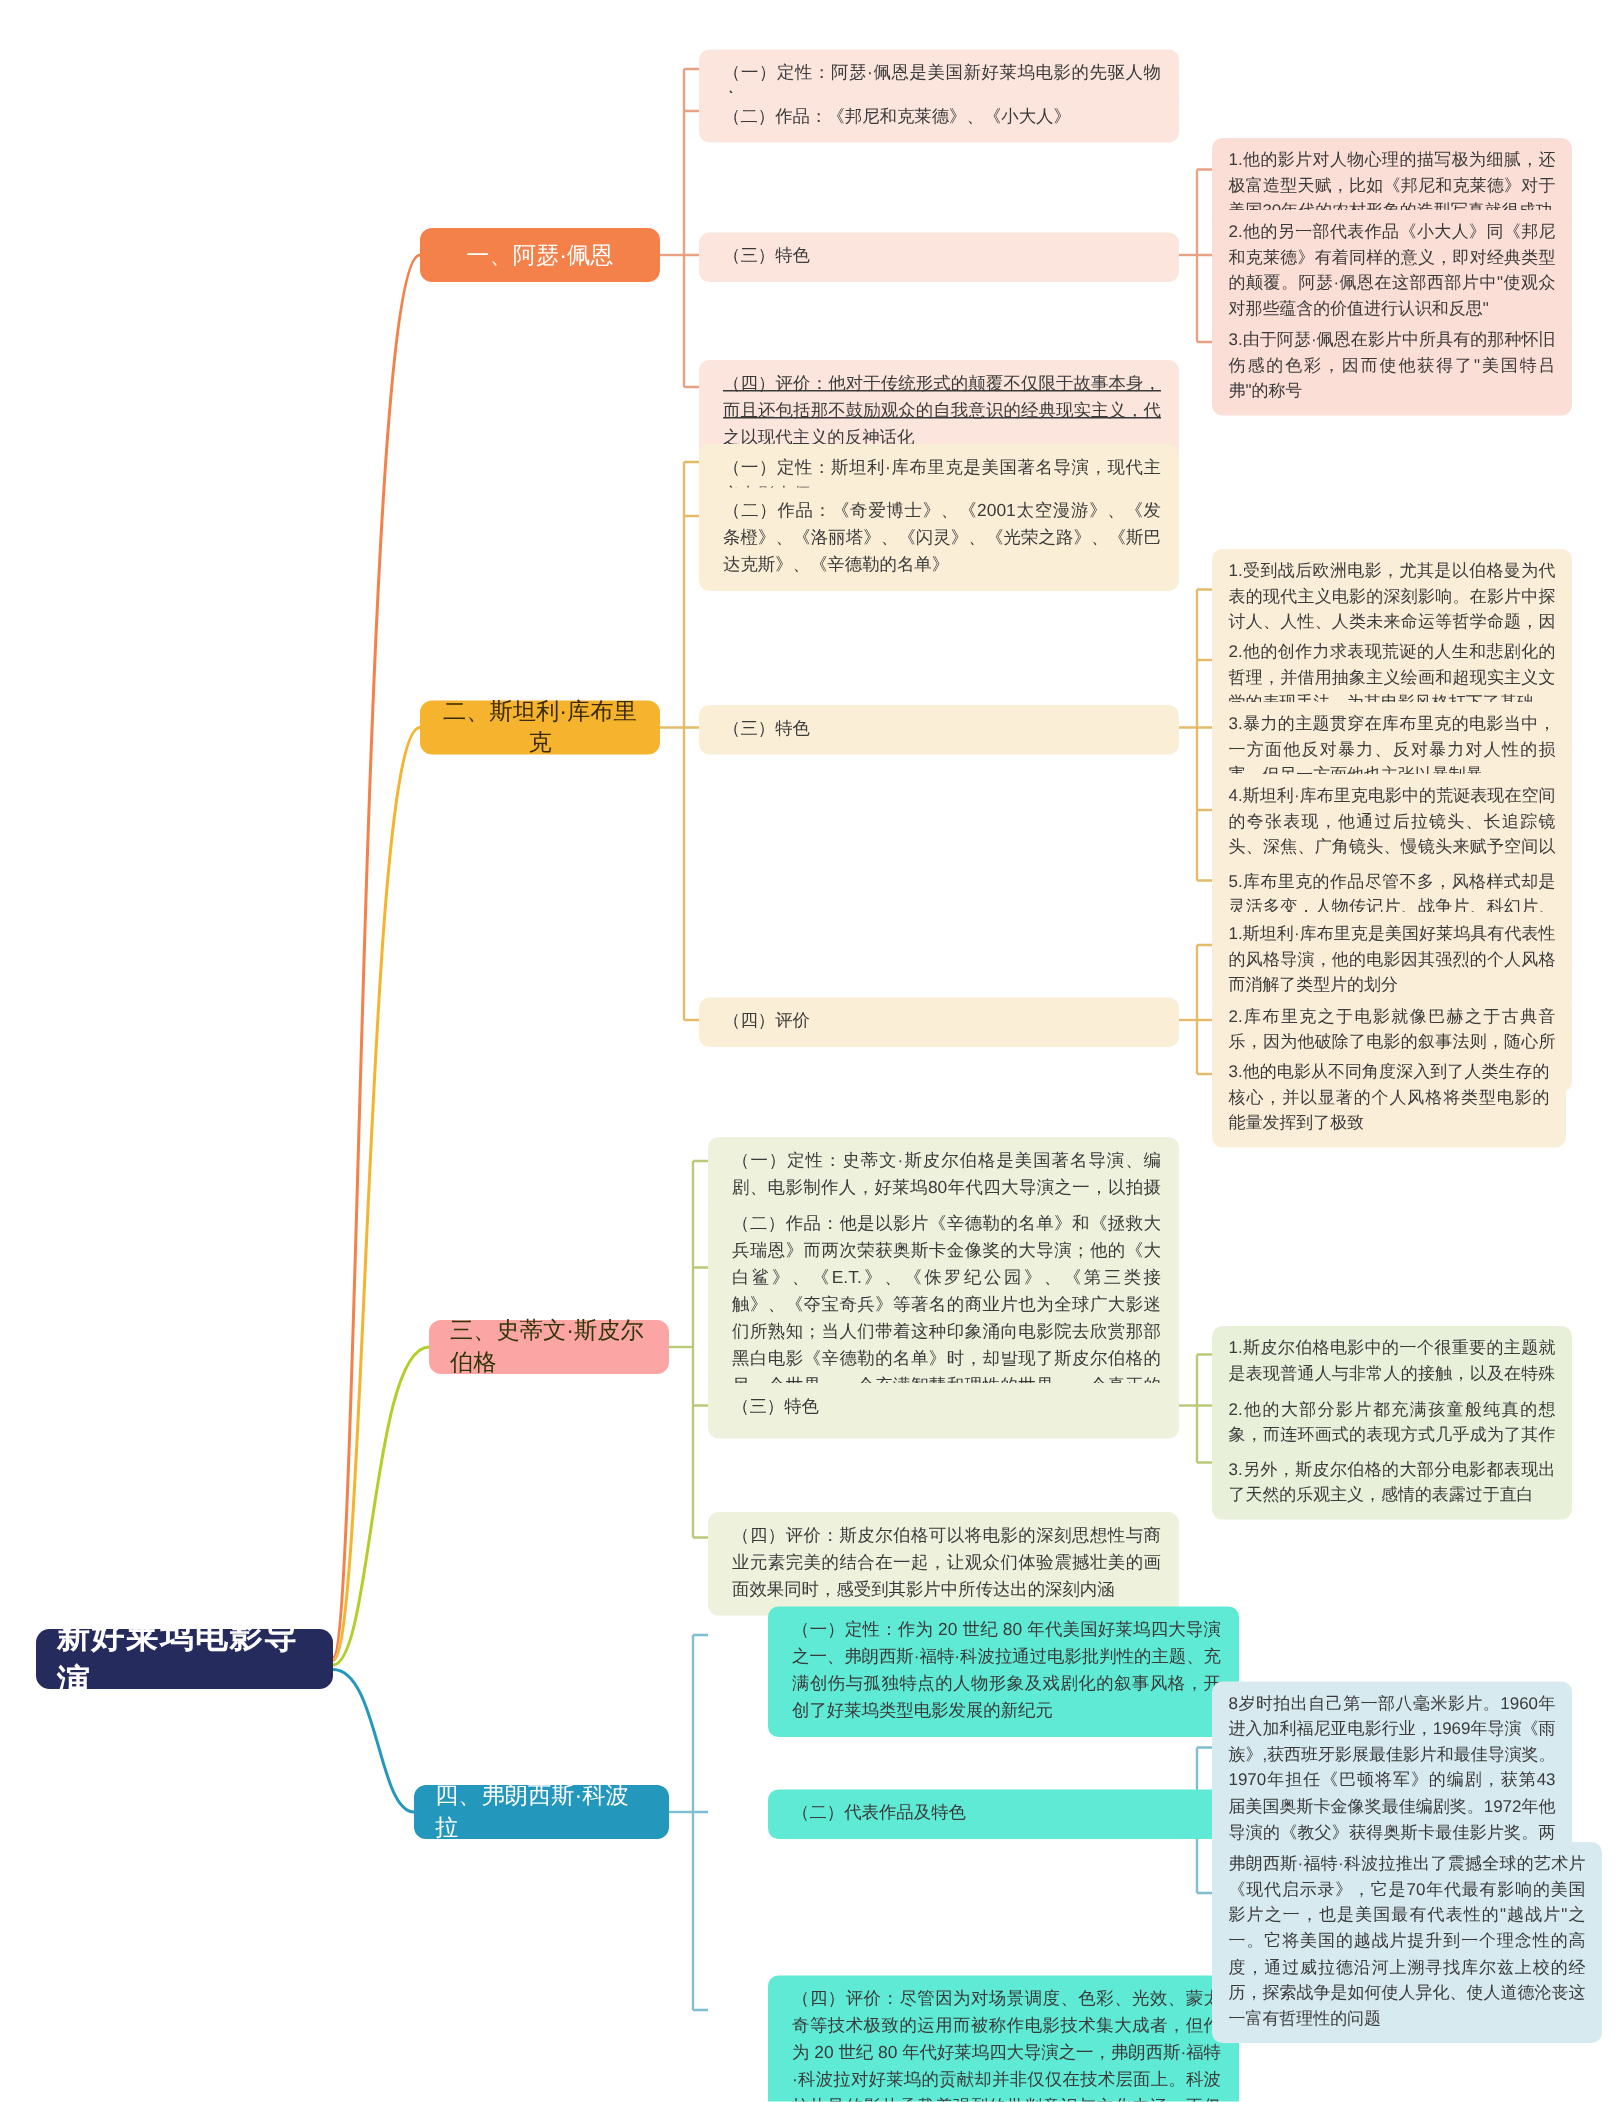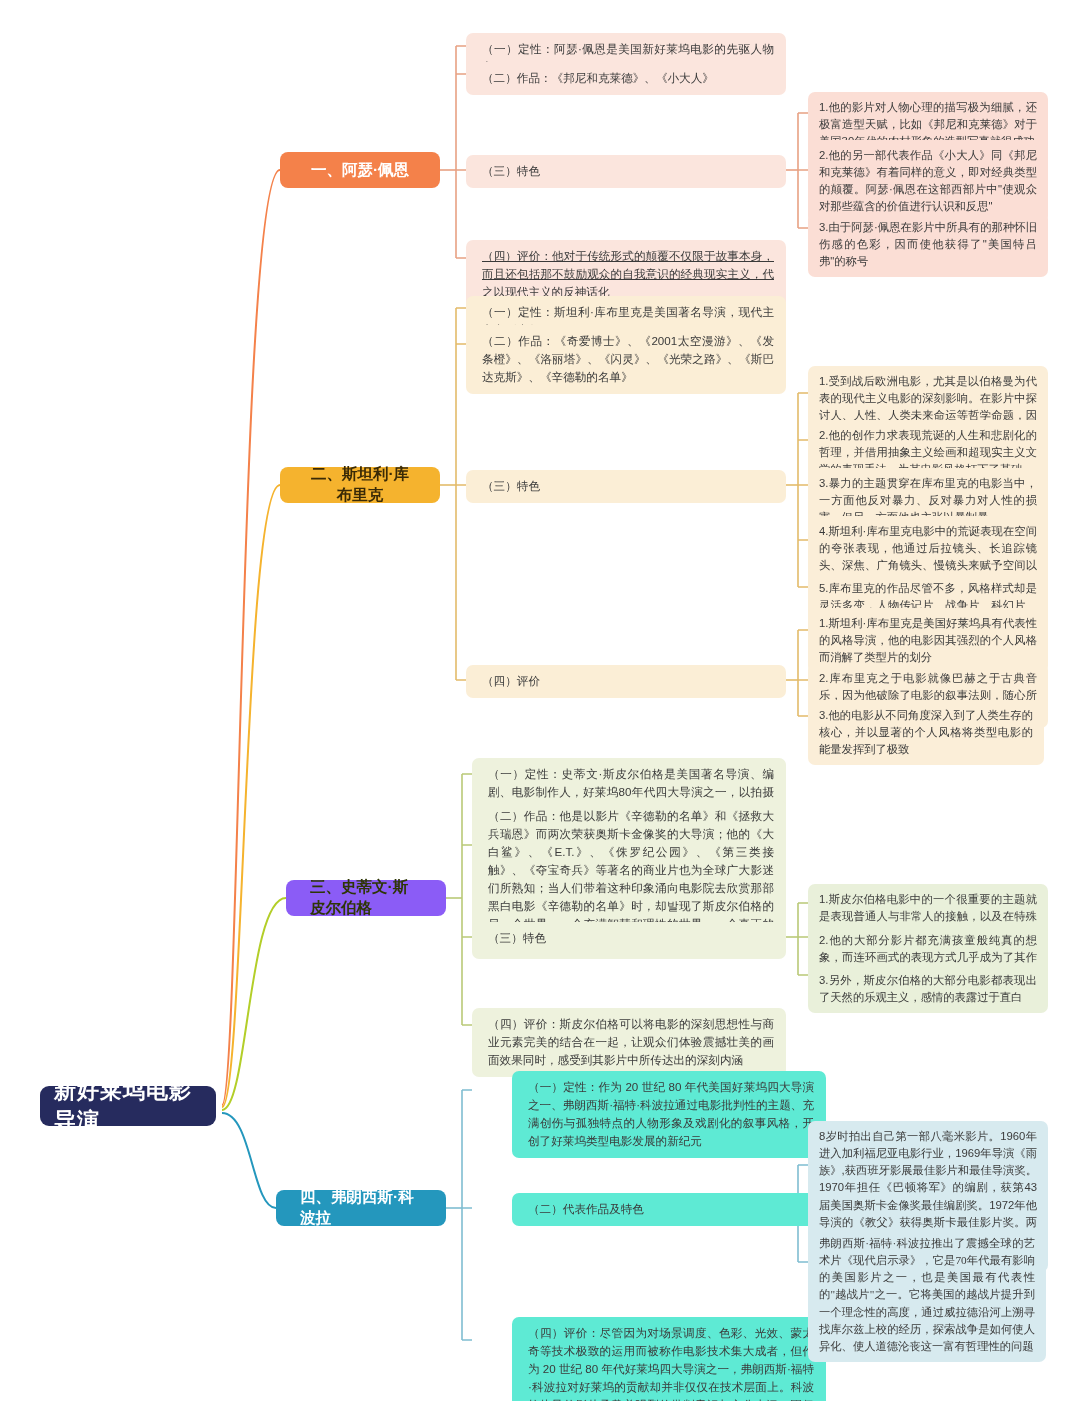--- a/index.html
+++ b/index.html
@@ -16,27 +16,27 @@
   
   .root{
     background:#262b5e;color:#ffffff;border-radius:9px;
     font-size:22px;font-weight:bold;letter-spacing:1px;
     display:flex;align-items:center;justify-content:center;
     padding:10px 14px;
   }
 
   
   .branch{
-    border-radius:8px;font-size:15.5px;font-weight:bold;
+    border-radius:8px;font-size:15.5px;font-weight:normal;
     display:flex;align-items:center;justify-content:center;
-    padding:8px 24px;color:#2b2b2b;
+    padding:8px 14px;color:#2b2b2b;
   }
   .branch.b1{background:#f4814a;color:#ffffff;}
   .branch.b2{background:#f5b32e;color:#3a2a06;}
-  .branch.b3{background:#8b5cf6;color:#2e3606;}
+  .branch.b3{background:#fca5a5;color:#2e3606;}
   .branch.b4{background:#2497bd;color:#ffffff;}
 
   
   .topic{
     border-radius:7px;font-size:11.6px;line-height:1.55;
     color:#3a3a3a;padding:7px 12px 8px 16px;
     text-align:justify;
   }
   .topic.t1{background:#fbe5dd;}
   .topic.t2{background:#fbeed6;}
@@ -89,21 +89,21 @@
     <path d="M798,903 L808,903 M798,937 L808,937 M798,975 L808,975" stroke="#b9c977" stroke-width="1.6" fill="none"></path>
 
     <path d="M446,1208 L462,1208" stroke="#7fbdd1" stroke-width="1.6" fill="none"></path>
     <path d="M462,1090 L462,1340" stroke="#7fbdd1" stroke-width="1.6" fill="none"></path>
     <path d="M462,1090 L472,1090 M462,1208 L472,1208 M462,1340 L472,1340" stroke="#7fbdd1" stroke-width="1.6" fill="none"></path>
     <path d="M786,1208 L798,1208" stroke="#7fbdd1" stroke-width="1.6" fill="none"></path>
     <path d="M798,1165 L798,1262" stroke="#7fbdd1" stroke-width="1.6" fill="none"></path>
     <path d="M798,1165 L808,1165 M798,1262 L808,1262" stroke="#7fbdd1" stroke-width="1.6" fill="none"></path>
   </svg>
 
-  <div class="node root" style="left:40px;top:1086px;width:176px;height:40px;">新好莱坞电影导演</div>
+  <div class="node root" style="left:24px;top:1086px;width:198px;height:40px;">新好莱坞电影导演</div>
 
   <div class="node branch b1" style="left:280px;top:152px;width:160px;height:36px;">一、阿瑟·佩恩</div>
 
   <div class="node topic t1" style="left:466px;top:33px;width:320px;">（一）定性：阿瑟·佩恩是美国新好莱坞电影的先驱人物之一</div>
   <div class="node topic t1" style="left:466px;top:62px;width:320px;">（二）作品：《邦尼和克莱德》、《小大人》</div>
   <div class="node topic t1" style="left:466px;top:155px;width:320px;">（三）特色</div>
   <div class="node topic t1" style="left:466px;top:240px;width:320px;text-decoration:underline;">（四）评价：他对于传统形式的颠覆不仅限于故事本身，而且还包括那不鼓励观众的自我意识的经典现实主义，代之以现代主义的反神话化</div>
 
   <div class="node leaf l1" style="left:808px;top:92px;width:240px;">1.他的影片对人物心理的描写极为细腻，还极富造型天赋，比如《邦尼和克莱德》对于美国30年代的农村形象的造型写真就很成功</div>
   <div class="node leaf l1" style="left:808px;top:140px;width:240px;">2.他的另一部代表作品《小大人》同《邦尼和克莱德》有着同样的意义，即对经典类型的颠覆。阿瑟·佩恩在这部西部片中"使观众对那些蕴含的价值进行认识和反思"</div>
@@ -137,14 +137,14 @@
   <div class="node leaf l3" style="left:808px;top:925px;width:240px;">2.他的大部分影片都充满孩童般纯真的想象，而连环画式的表现方式几乎成为了其作品的一条清晰的主线</div>
   <div class="node leaf l3" style="left:808px;top:965px;width:240px;padding-left:11px;">3.另外，斯皮尔伯格的大部分电影都表现出了天然的乐观主义，感情的表露过于直白</div>
 
   <div class="node branch b4" style="left:276px;top:1190px;width:170px;height:36px;">四、弗朗西斯·科波拉</div>
 
   <div class="node topic t4" style="left:472px;top:1071px;width:314px;">（一）定性：作为 20 世纪 80 年代美国好莱坞四大导演之一、弗朗西斯·福特·科波拉通过电影批判性的主题、充满创伤与孤独特点的人物形象及戏剧化的叙事风格，开创了好莱坞类型电影发展的新纪元</div>
   <div class="node topic t4" style="left:472px;top:1193px;width:314px;">（二）代表作品及特色</div>
   <div class="node topic t4" style="left:472px;top:1317px;width:314px;">（四）评价：尽管因为对场景调度、色彩、光效、蒙太奇等技术极致的运用而被称作电影技术集大成者，但作为 20 世纪 80 年代好莱坞四大导演之一，弗朗西斯·福特·科波拉对好莱坞的贡献却并非仅仅在技术层面上。科波拉执导的影片承载着强烈的批判意识与文化内涵，不仅开创了美国好莱坞类型片的一个新纪元，而且深刻地影响着世界电影的发展</div>
 
   <div class="node leaf l4" style="left:808px;top:1121px;width:240px;">8岁时拍出自己第一部八毫米影片。1960年进入加利福尼亚电影行业，1969年导演《雨族》,获西班牙影展最佳影片和最佳导演奖。1970年担任《巴顿将军》的编剧，获第43届美国奥斯卡金像奖最佳编剧奖。1972年他导演的《教父》获得奥斯卡最佳影片奖。两年后拍摄的《教父续集》再次获得奥斯卡最佳影片奖，并为他赢得奥斯卡最佳导演奖</div>
-  <div class="node leaf l4" style="left:808px;top:1228px;width:238px;font-family:Liberation Serif, serif;">弗朗西斯·福特·科波拉推出了震撼全球的艺术片《现代启示录》，它是70年代最有影响的美国影片之一，也是美国最有代表性的"越战片"之一。它将美国的越战片提升到一个理念性的高度，通过威拉德沿河上溯寻找库尔兹上校的经历，探索战争是如何使人异化、使人道德沦丧这一富有哲理性的问题</div>
+  <div class="node leaf l4" style="left:808px;top:1228px;width:260px;">弗朗西斯·福特·科波拉推出了震撼全球的艺术片《现代启示录》，它是70年代最有影响的美国影片之一，也是美国最有代表性的"越战片"之一。它将美国的越战片提升到一个理念性的高度，通过威拉德沿河上溯寻找库尔兹上校的经历，探索战争是如何使人异化、使人道德沦丧这一富有哲理性的问题</div>
 </div>
 
 </body></html>

